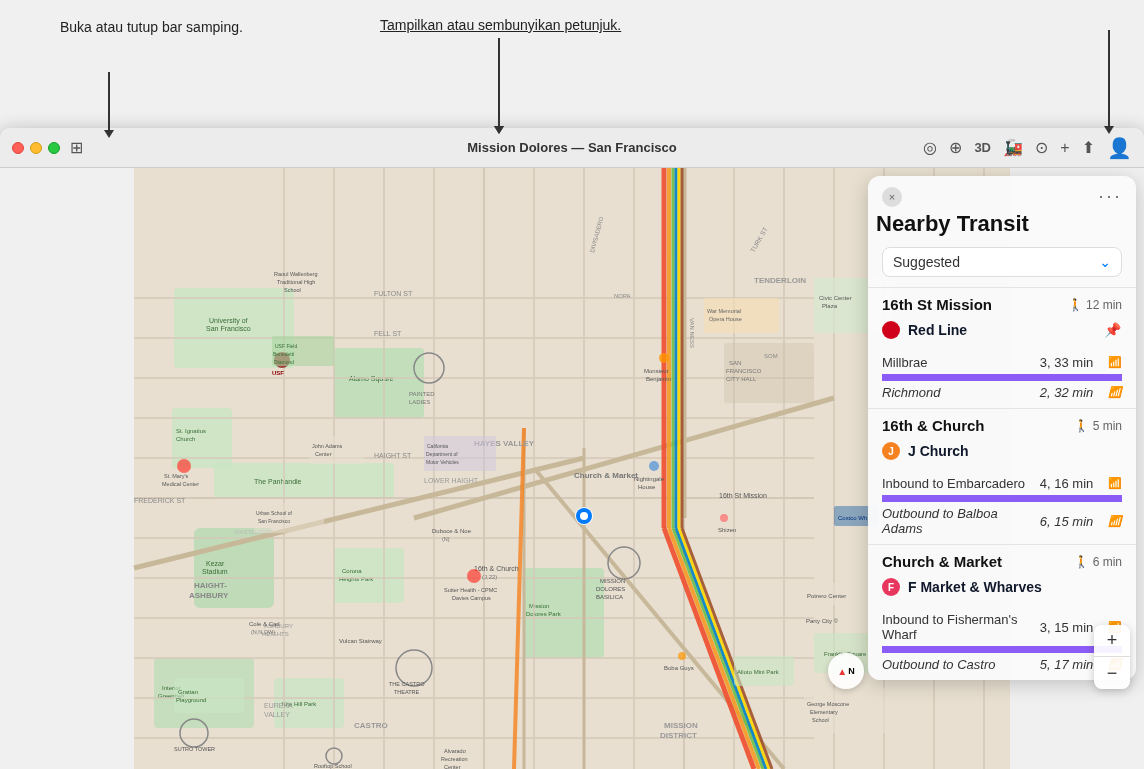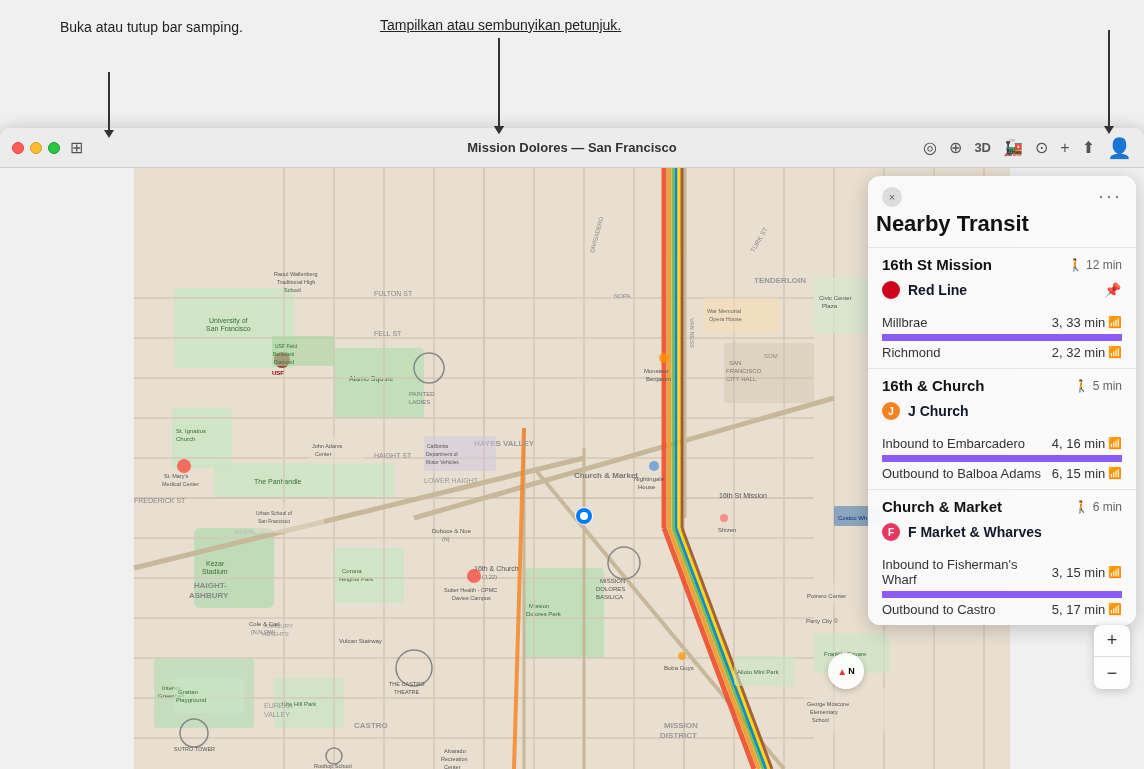--- a/index.html
+++ b/index.html
@@ -248,32 +248,33 @@
     .transit-row {
       display: flex;
       align-items: center;
       justify-content: space-between;
       padding: 4px 0;
       border-bottom: 7px solid #8b5cf6;
       font-size: 13px;
     }
     .transit-row:last-child {
       border-bottom: none;
+      font-style: italic;
     }
     .transit-dest {
       color: #333;
       flex: 1;
     }
     .transit-time {
       color: #333;
       white-space: nowrap;
       margin-left: 8px;
       display: flex;
       align-items: center;
-      gap: 3px;
+      gap: 15px;
     }
     .wifi-icon {
       color: #34c759;
       font-size: 11px;
     }
 
     
     .compass {
       position: absolute;
       bottom: 80px;
@@ -621,20 +622,24 @@
         <div class="panel-close-btn">
           <span>×</span>
         </div>
         <div class="panel-more-btn">
           <span>···</span>
         </div>
       </div>
 
       <div class="panel-title">Nearby Transit</div>
 
+      <div class="panel-dropdown">
+        <span>Suggested</span>
+        <span class="dropdown-arrow">⌄</span>
+      </div>
 
       <div class="panel-section">
         <div class="section-header">
           <span class="section-title">16th St Mission</span>
           <span class="section-walk">
             <span class="walk-icon">🚶</span>
             <span>12 min</span>
           </span>
         </div>
         <div class="transit-line">

